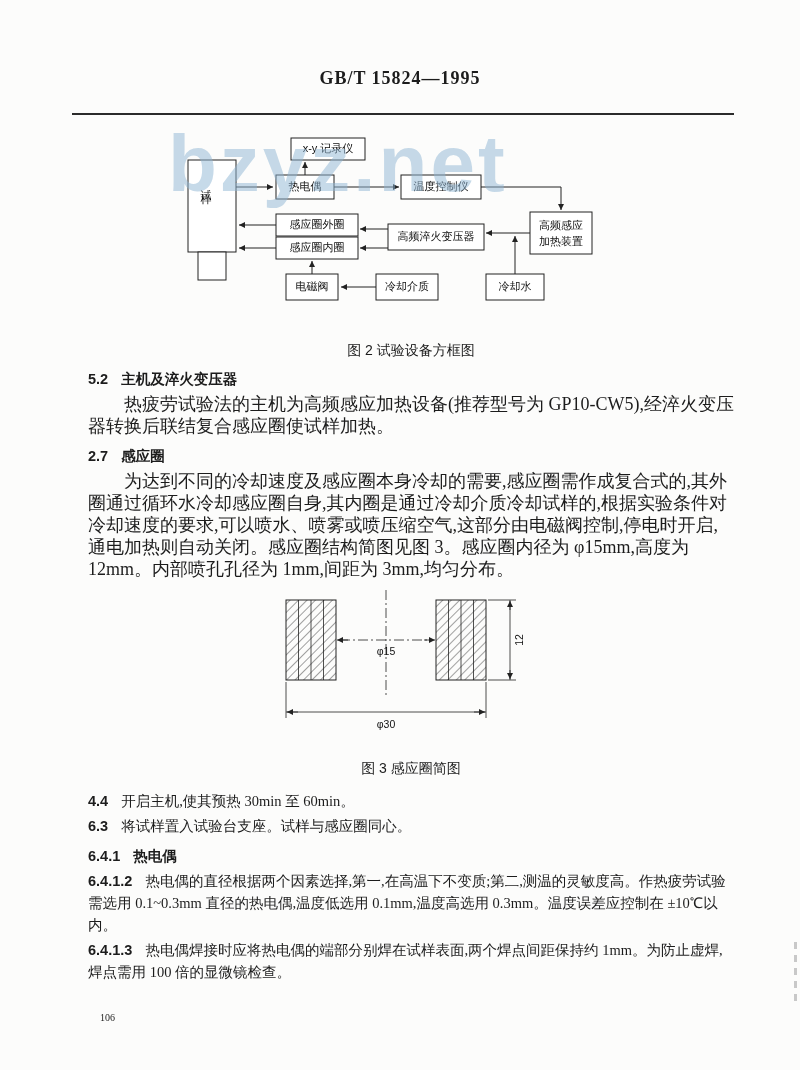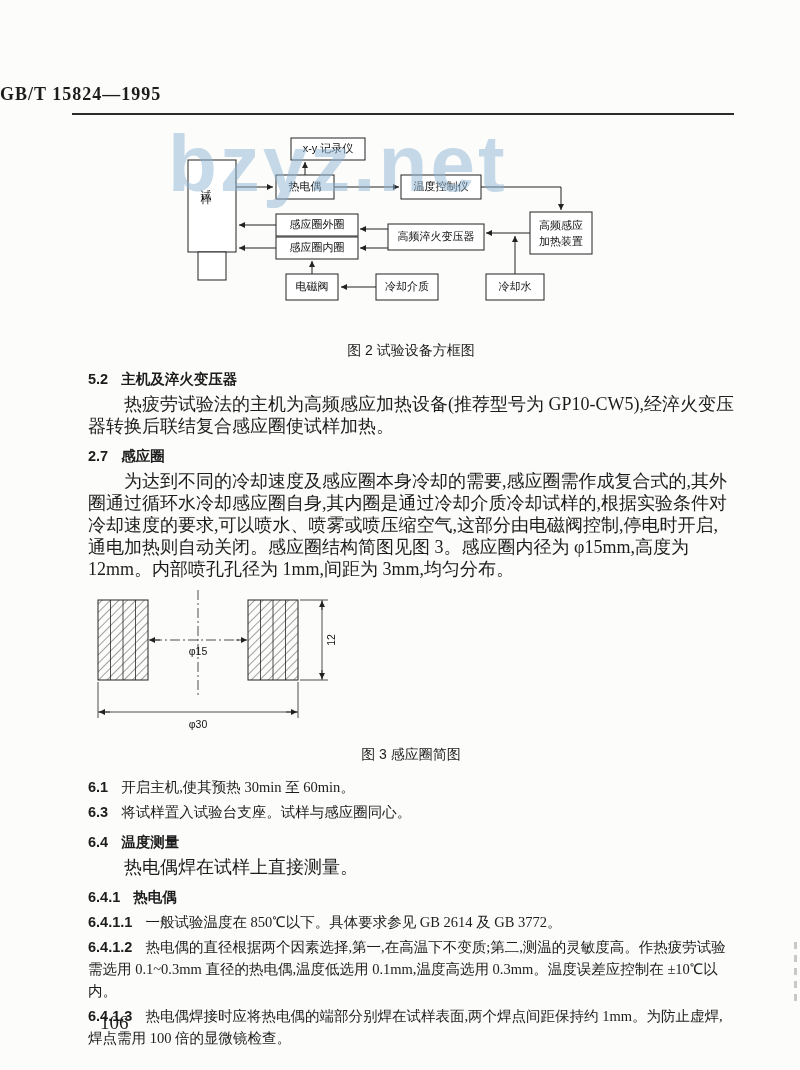--- a/index.html
+++ b/index.html
@@ -2,62 +2,62 @@
 <html><head>
 <meta charset="utf-8">
 <style>
   html,body{margin:0;padding:0;background:#d8d8d8;}
   .page{
     position:relative;width:800px;height:1070px;margin:0 auto;
     background:#fcfcfb;overflow:hidden;
     font-family:"Liberation Serif", serif;color:#1c1c1c;
   }
   .std-no{
-    position:absolute;top:84px;left:0;right:0;
+    position:absolute;top:68px;left:0;right:0;text-align:center;
     font-size:18px;font-weight:700;letter-spacing:1px;
   }
   .head-rule{
     position:absolute;top:113px;left:72px;right:66px;height:0;
     border-top:2.5px solid #2b2b2b;
   }
   .watermark{
     position:absolute;top:118px;left:168px;z-index:5;
     font-family:"Liberation Sans", sans-serif;
     font-size:80px;font-weight:700;letter-spacing:3px;
     color:#8fb6d4;opacity:.5;pointer-events:none;user-select:none;
   }
   .content{position:absolute;top:130px;left:88px;width:646px;z-index:2;}
   .fig2-wrap{position:relative;height:192px;}
   .fig2-wrap svg{position:absolute;left:48px;top:0;}
   .fig-caption{
     text-align:center;font-size:14px;margin:20px 0 10px 0;
     font-family:"Liberation Sans", sans-serif;
   }
-  .fig3-caption{margin:4px 0 12px 0;}
+  .fig3-caption{margin:18px 0 12px 0;}
   .bx{fill:#ffffff;stroke:#222;stroke-width:1;}
   .wire{stroke:#222;stroke-width:1;fill:none;}
   svg text{
     font-family:"Liberation Sans", sans-serif;font-size:11px;fill:#111;
   }
   .vtxt{writing-mode:vertical-rl;text-orientation:upright;letter-spacing:5px;}
   .dimtxt{font-size:10.5px;}
   .cl{stroke:#222;stroke-width:.8;stroke-dasharray:10 3 2 3;fill:none;}
   .ext{stroke:#222;stroke-width:.8;fill:none;}
   .coilline{stroke:#222;stroke-width:.8;}
   .heading{margin:10px 0 4px 0;font-size:14.5px;}
   .heading .cnum,.heading .ctit{
     font-family:"Liberation Sans", sans-serif;font-weight:700;
   }
   .heading-big{font-size:15.5px;margin:14px 0 10px 0;}
   .cnum{font-weight:700;font-family:"Liberation Sans", sans-serif;margin-right:.9em;}
   .clause{margin:3px 0;font-size:14.5px;line-height:22px;}
   .para{margin:2px 0 4px 0;font-size:18px;line-height:22px;text-indent:2em;}
-  .fig3-wrap{text-align:left;margin:8px 0 0 0;}
+  .fig3-wrap{text-align:center;margin:8px 0 0 0;}
   .page-number{
-    position:absolute;left:100px;top:1012px;font-size:19px;z-index:2;
+    position:absolute;left:100px;top:1012px;font-size:10px;z-index:2;
   }
   .scan-mark{
     position:absolute;right:3px;top:942px;width:3px;height:62px;z-index:1;
     background:repeating-linear-gradient(to bottom,#c8c8c8 0 7px,transparent 7px 13px);
   }
 </style>
 </head>
 <body>
 
 <div class="page">
@@ -178,38 +178,31 @@
         <line class="ext" x1="10" y1="124" x2="210" y2="124"></line>
         <path class="ext" d="M22,124 L11,124" marker-end="url(#arr2)"></path>
         <path class="ext" d="M198,124 L209,124" marker-end="url(#arr2)"></path>
         <text class="dimtxt" x="110" y="140" text-anchor="middle">φ30</text>
       </svg>
     </div>
     <div class="fig-caption fig3-caption">图 3  感应圈简图</div>
 
 
     <div class="clause">
-      <span class="cnum">6.1</span><span>开启主机,使其预热 30min 至 60min。</span>
+      <span class="cnum">4.4</span><span>开启主机,使其预热 30min 至 60min。</span>
     </div>
     <div class="clause">
       <span class="cnum">6.3</span><span>将试样置入试验台支座。试样与感应圈同心。</span>
     </div>
 
-    <div class="heading">
-      <span class="cnum">6.4</span><span class="ctit">温度测量</span>
-    </div>
-    <div class="para">热电偶焊在试样上直接测量。</div>
 
     <div class="heading">
       <span class="cnum">6.4.1</span><span class="ctit">热电偶</span>
     </div>
 
-    <div class="clause">
-      <span class="cnum">6.4.1.1</span><span>一般试验温度在 850℃以下。具体要求参见 GB 2614 及 GB 3772。</span>
-    </div>
     <div class="clause">
       <span class="cnum">6.4.1.2</span><span>热电偶的直径根据两个因素选择,第一,在高温下不变质;第二,测温的灵敏度高。作热疲劳试验需选用 0.1~0.3mm 直径的热电偶,温度低选用 0.1mm,温度高选用 0.3mm。温度误差应控制在 ±10℃以内。</span>
     </div>
     <div class="clause">
       <span class="cnum">6.4.1.3</span><span>热电偶焊接时应将热电偶的端部分别焊在试样表面,两个焊点间距保持约 1mm。为防止虚焊,焊点需用 100 倍的显微镜检查。</span>
     </div>
 
   </div>
 
   <div class="page-number">106</div>

